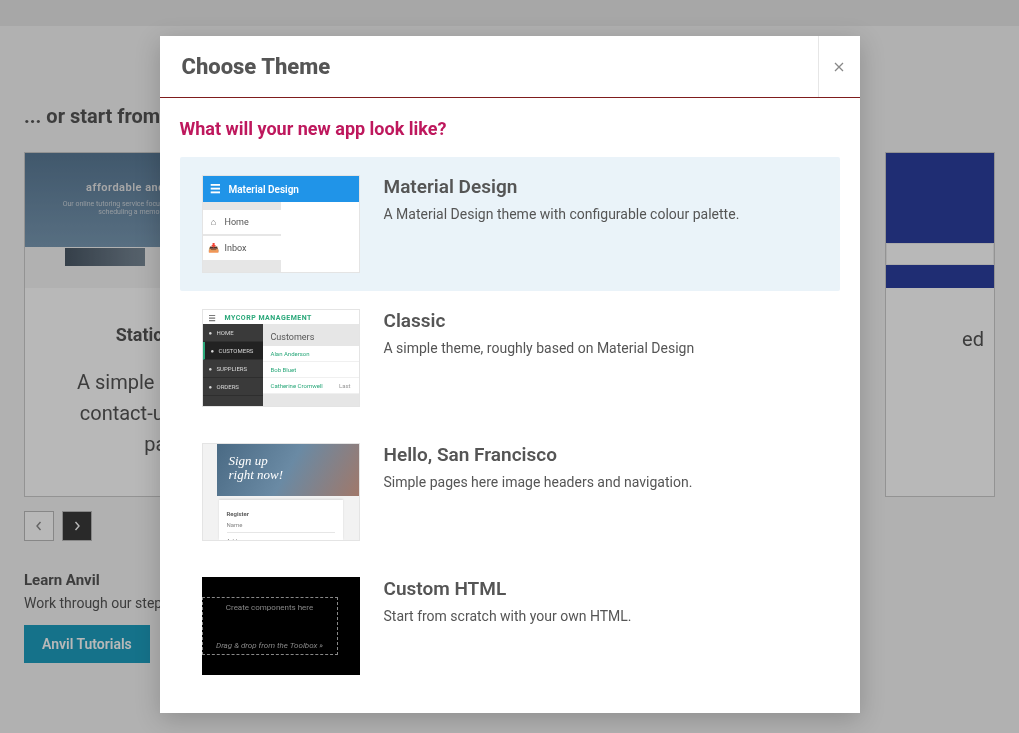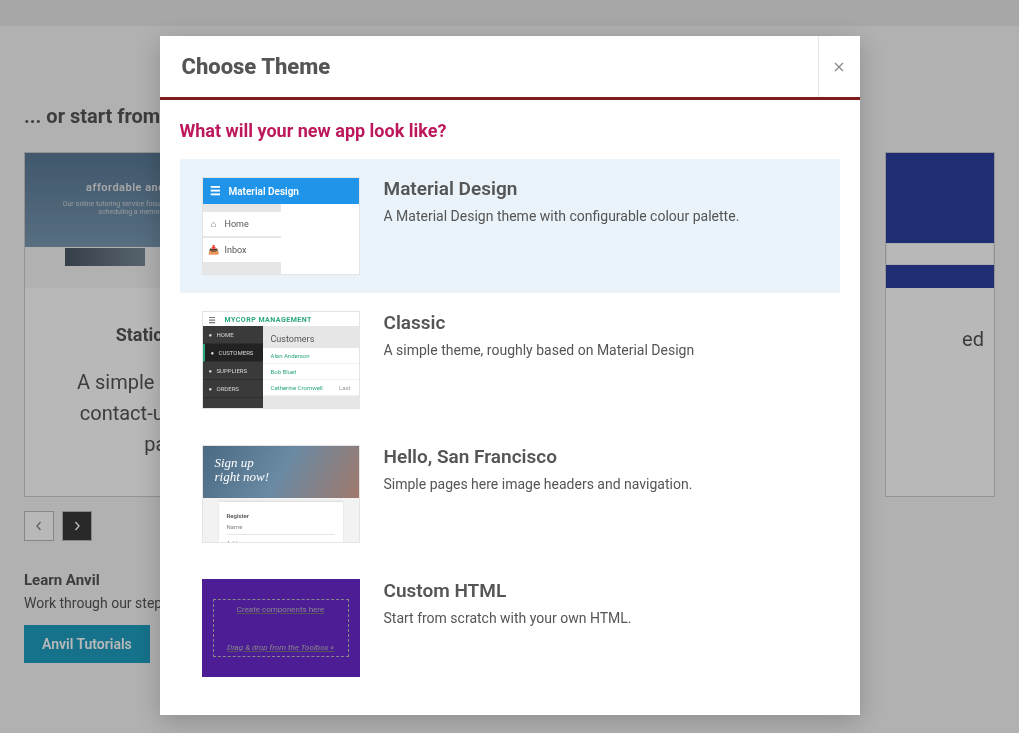--- a/index.html
+++ b/index.html
@@ -156,21 +156,21 @@
     top:36px;
     left:50%;
     transform:translateX(-50%);
     width:700px;
     background:#fff;
     box-shadow:0 6px 24px rgba(0,0,0,.2);
   }
   .modal-header {
     display:flex;
     align-items:center;
-    border-bottom:3px solid #7f1d1d;
+    border-bottom:1px solid #7f1d1d;
   }
   .modal-title {
     flex:1;
     font-size:22px;
     font-weight:800;
     color:#555;
     padding:18px 22px;
   }
   .modal-close {
     width:42px;
@@ -273,37 +273,37 @@
     background:#fff;margin:0;
   }
   .cl-row {
     font-size:6px;padding:4px 8px;color:#2aa87a;
     border-bottom:1px solid #f0f0f0;display:flex;justify-content:space-between;
   }
   .cl-row span:last-child { color:#999; }
 
   
   .sf-hero {
-    position:absolute;top:0;left:0;right:0;height:52px;
+    position:absolute;top:0;left:14px;right:0;height:52px;
     background:linear-gradient(120deg,#4a6a84 0%,#6a8aa4 50%,#a0786a 100%);
     color:#fff;padding:10px 12px;font-family:cursive;
     font-size:13px;line-height:1.1;font-style:italic;
   }
   .sf-form {
     position:absolute;top:56px;left:16px;right:16px;bottom:0;
     background:#fff;padding:6px 8px;
     box-shadow:0 -1px 2px rgba(0,0,0,.1);
   }
   .sf-label { font-size:6px;color:#888;margin-top:4px; }
   .sf-line { height:1px;background:#e6e6e6;margin-top:4px; }
 
   
   .ch-thumb {
-    background:#4c1d95;border:none;
-    display:flex;align-items:center;justify-content:center;text-decoration:underline;
+    background:#000000;border:none;
+    display:flex;align-items:center;
   }
   .ch-box {
     border:1px dashed #888;
     width:136px;height:58px;
     display:flex;flex-direction:column;align-items:center;justify-content:center;
     font-size:8px;color:#888;text-align:center;padding:0 4px;
   }
   .ch-box .l1 { margin-bottom:1px; }
   .ch-box .l2 { font-style:italic;margin-top:28px; }
 </style>

